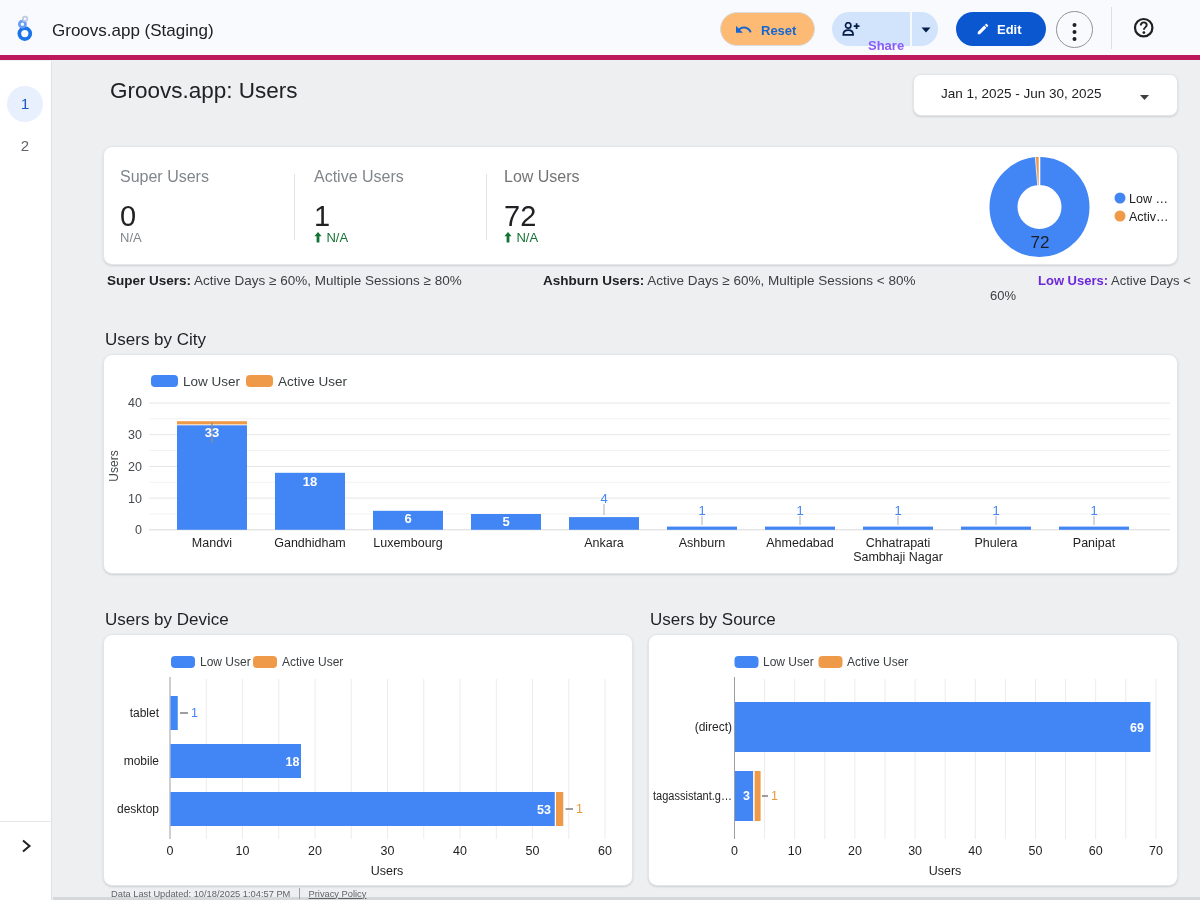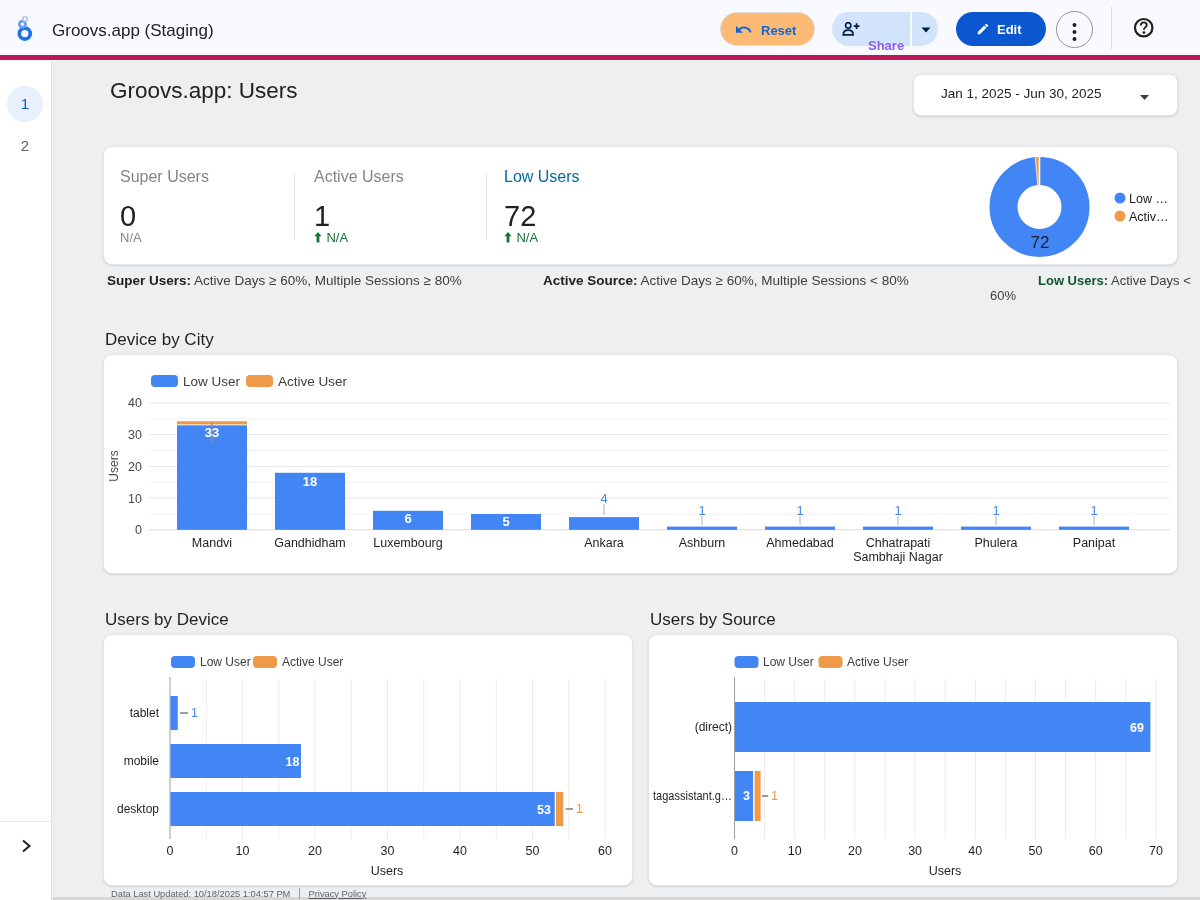--- a/index.html
+++ b/index.html
@@ -93,21 +93,21 @@
 
   <div class="abs" style="left:210px;top:20.5px;font-size:16px;color:#80868b;">Active Users</div>
   <div class="abs" style="left:210px;top:52.5px;font-size:29px;color:#202124;">1</div>
   <div class="abs" style="left:210px;top:80.5px;">
     <svg width="8" height="11" viewBox="0 0 8 11" style="vertical-align:-1px;">
         <path d="M4 0 L7.6 4.2 H5.4 V10.6 H2.6 V4.2 H0.4 Z" fill="#137333"></path>
       </svg>
     <span style="font-size:13px;color:#137333;"> N/A</span>
   </div>
 
-  <div class="abs" style="left:400px;top:20.5px;font-size:16px;color:#0369a1;">Low Users</div>
+  <div class="abs" style="left:400px;top:20.5px;font-size:16px;color:#737373;">Low Users</div>
   <div class="abs" style="left:400px;top:52.5px;font-size:29px;color:#202124;">72</div>
   <div class="abs" style="left:400px;top:80.5px;">
     <svg width="8" height="11" viewBox="0 0 8 11" style="vertical-align:-1px;">
         <path d="M4 0 L7.6 4.2 H5.4 V10.6 H2.6 V4.2 H0.4 Z" fill="#137333"></path>
       </svg>
     <span style="font-size:13px;color:#137333;"> N/A</span>
   </div>
 
   <svg class="abs" style="left:884px;top:9px;" width="185" height="103" viewBox="0 0 185 103">
     <circle cx="51.5" cy="51" r="36" fill="none" stroke="#4285f4" stroke-width="28"></circle>
@@ -116,24 +116,24 @@
     <line x1="49.66" y1="29.08" x2="47.32" y2="1.19" stroke="#fff" stroke-width="0.8"></line>
     <text x="52" y="92" text-anchor="middle" font-size="17" fill="#1b1f27" font-family="Liberation Sans">72</text>
     <circle cx="132" cy="42" r="5.5" fill="#4285f4"></circle>
     <text x="141" y="46.5" font-size="12.5" fill="#202124" font-family="Liberation Sans">Low …</text>
     <circle cx="132" cy="60" r="5.5" fill="#ee9a49"></circle>
     <text x="141" y="64.5" font-size="12.5" fill="#202124" font-family="Liberation Sans">Activ…</text>
   </svg>
 </div>
 
 <div class="abs" style="left:107px;top:273px;font-size:13.5px;color:#3c4043;"><b style="color:#202124;">Super Users:</b> Active Days ≥ 60%, Multiple Sessions ≥ 80%</div>
-<div class="abs" style="left:543px;top:273px;font-size:13.5px;color:#3c4043;"><b style="color:#202124;">Active Source:</b> Active Days ≥ 60%, Multiple Sessions &lt; 80%</div>
-<div class="abs" style="left:990px;top:273px;font-size:13px;color:#3c4043;"><b style="color:#14532d;padding-left:48px;">Low Users:</b> Active Days &lt; 60%</div>
-
-<div class="abs" style="left:105px;top:329.5px;font-size:17px;color:#1f2023;">Device by City</div>
+<div class="abs" style="left:543px;top:273px;font-size:13.5px;color:#3c4043;"><b style="color:#202124;">Ashburn Users:</b> Active Days ≥ 60%, Multiple Sessions &lt; 80%</div>
+<div class="abs" style="left:990px;top:273px;font-size:13px;color:#3c4043;"><b style="color:#6d28d9;padding-left:48px;">Low Users:</b> Active Days &lt; 60%</div>
+
+<div class="abs" style="left:105px;top:329.5px;font-size:17px;color:#1f2023;">Users by City</div>
 <div class="card" style="left:103px;top:354px;width:1075px;height:220px;">
   <svg width="1073" height="218" viewBox="0 0 1073 218">
 
     <rect x="47" y="20" width="27" height="12" rx="4" fill="#4285f4"></rect>
     <text x="79" y="30.5" font-size="13.5" fill="#3c4043">Low User</text>
     <rect x="142" y="20" width="27" height="12" rx="4" fill="#ee9a49"></rect>
     <text x="174" y="30.5" font-size="13.5" fill="#3c4043">Active User</text>
 
     <g stroke="#e6e6e6" stroke-width="1">
       <line x1="45" y1="48" x2="1066" y2="48"></line>

